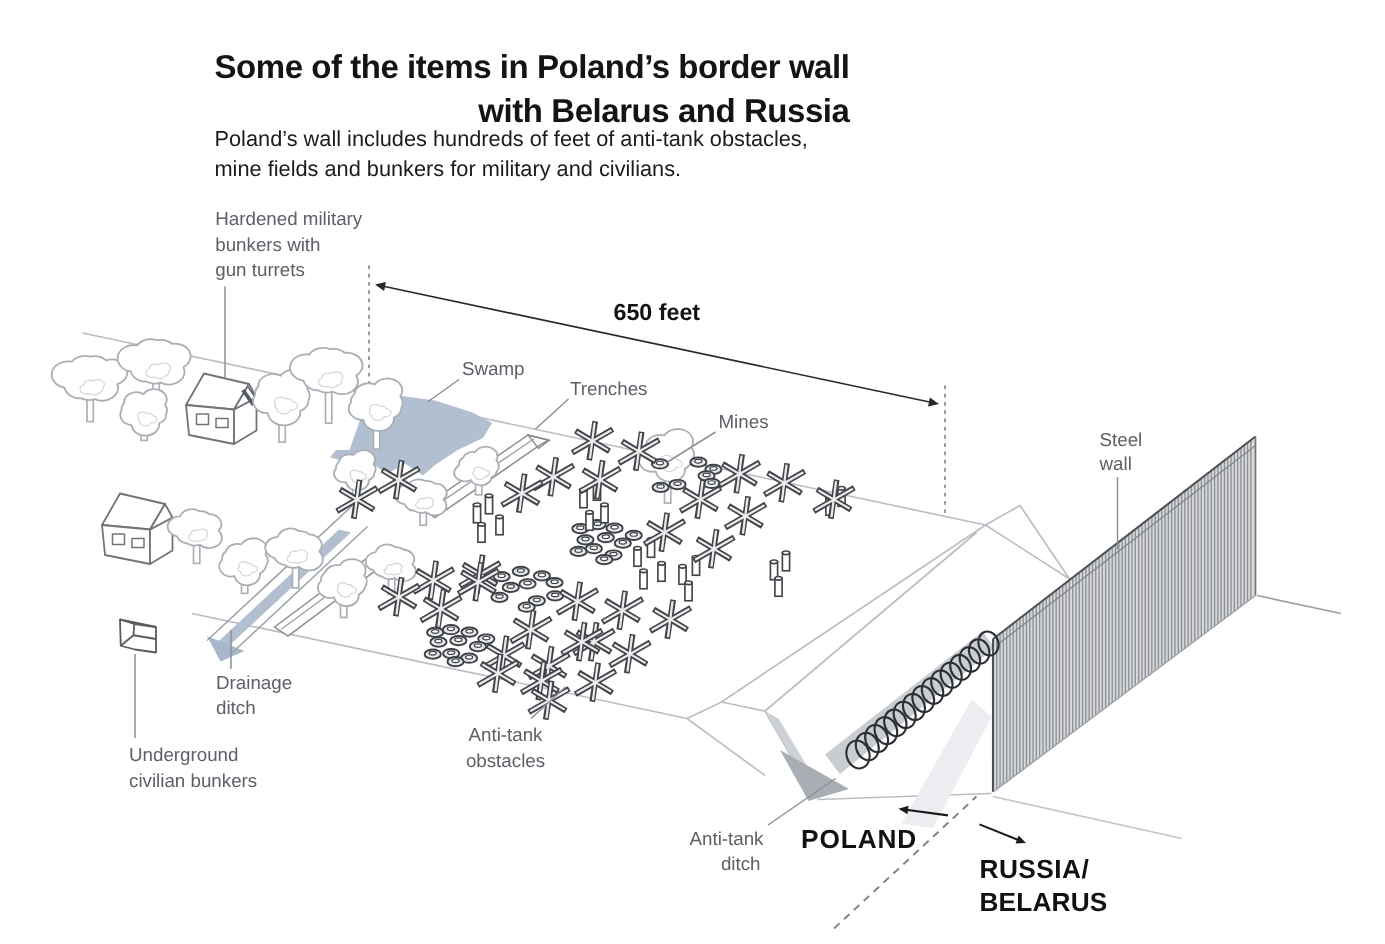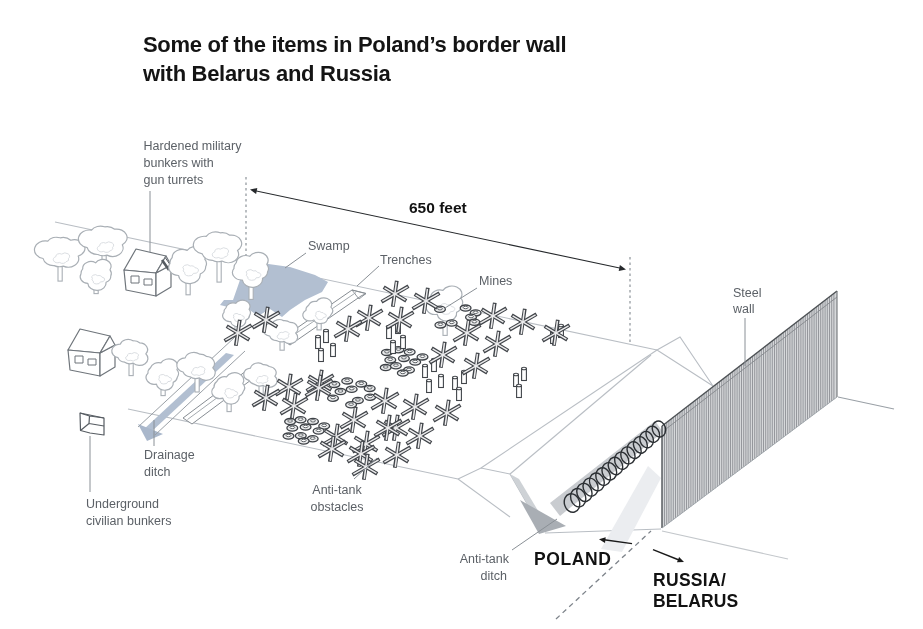--- a/index.html
+++ b/index.html
@@ -518,14 +518,15 @@
 
 <text x="337" y="494" class="lbl" text-anchor="middle">Anti-tank</text>
 <text x="337" y="511" class="lbl" text-anchor="middle">obstacles</text>
 
 <text x="534" y="565" class="blk" font-size="17.5" letter-spacing="0.6">POLAND</text>
 
 <text x="653" y="585.5" class="blk" font-size="17.5" letter-spacing="0.3">RUSSIA/</text>
 <text x="653" y="607" class="blk" font-size="17.5" letter-spacing="0.1">BELARUS</text>
 </svg>
 
-<div style="position:absolute;left:143px;top:31px;font-size:22px;line-height:28.5px;font-weight:bold;color:#141414;letter-spacing:-0.3px;">Some of the items in Poland’s border wall<br>with Belarus and Russia</div>
-
+<div style="position:absolute;left:143px;top:31px;font-size:22px;line-height:28.5px;font-weight:bold;color:#141414;letter-spacing:-0.3px;text-align:right;">Some of the items in Poland’s border wall<br>with Belarus and Russia</div>
+
+<div style="position:absolute;left:143px;top:83px;font-size:14.5px;line-height:20px;color:#1c1c1c;">Poland’s wall includes hundreds of feet of anti-tank obstacles,<br>mine fields and bunkers for military and civilians.</div>
 </div>
 </body></html>

